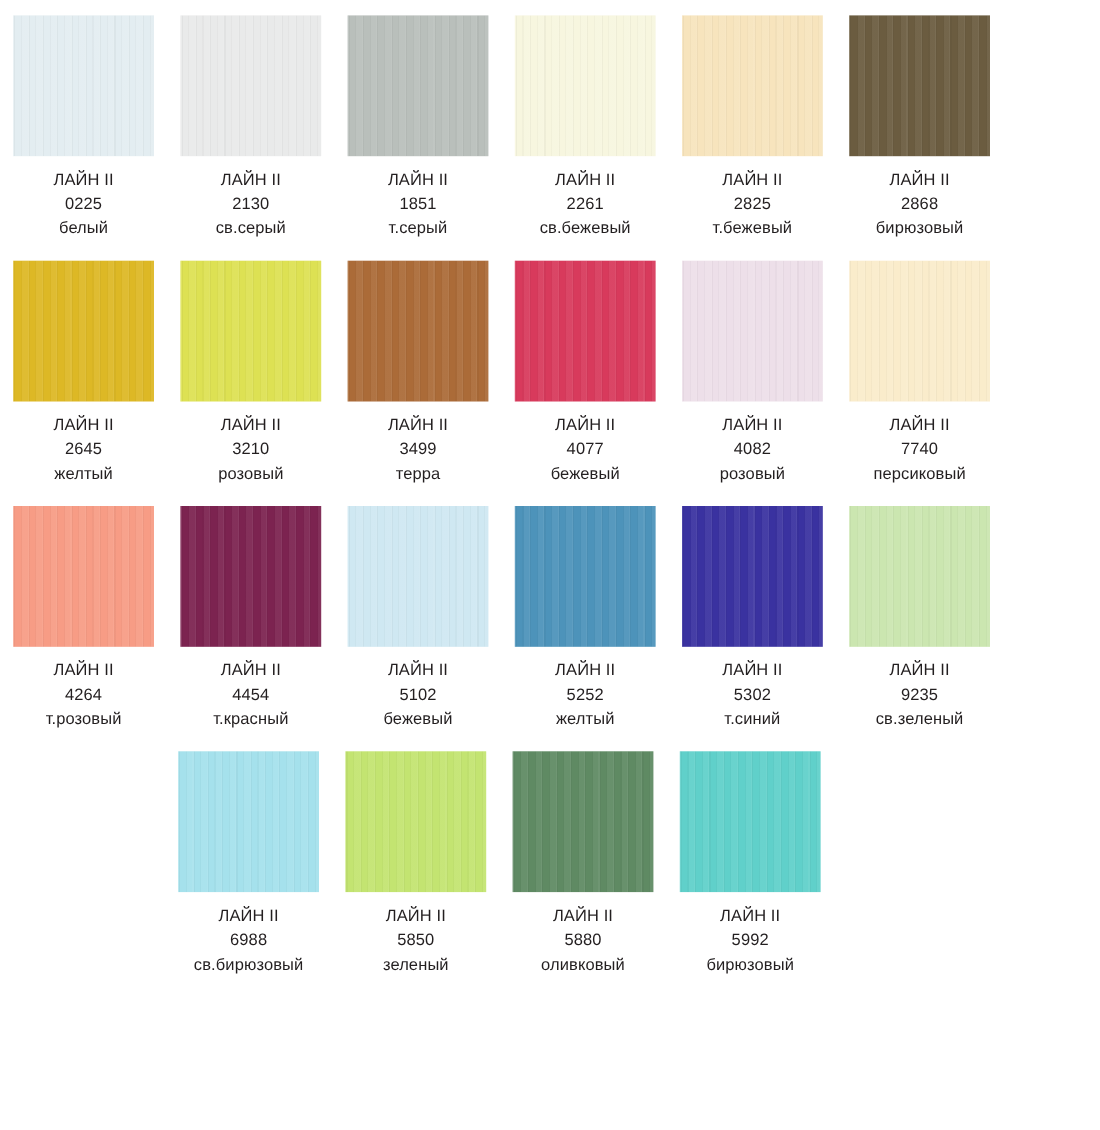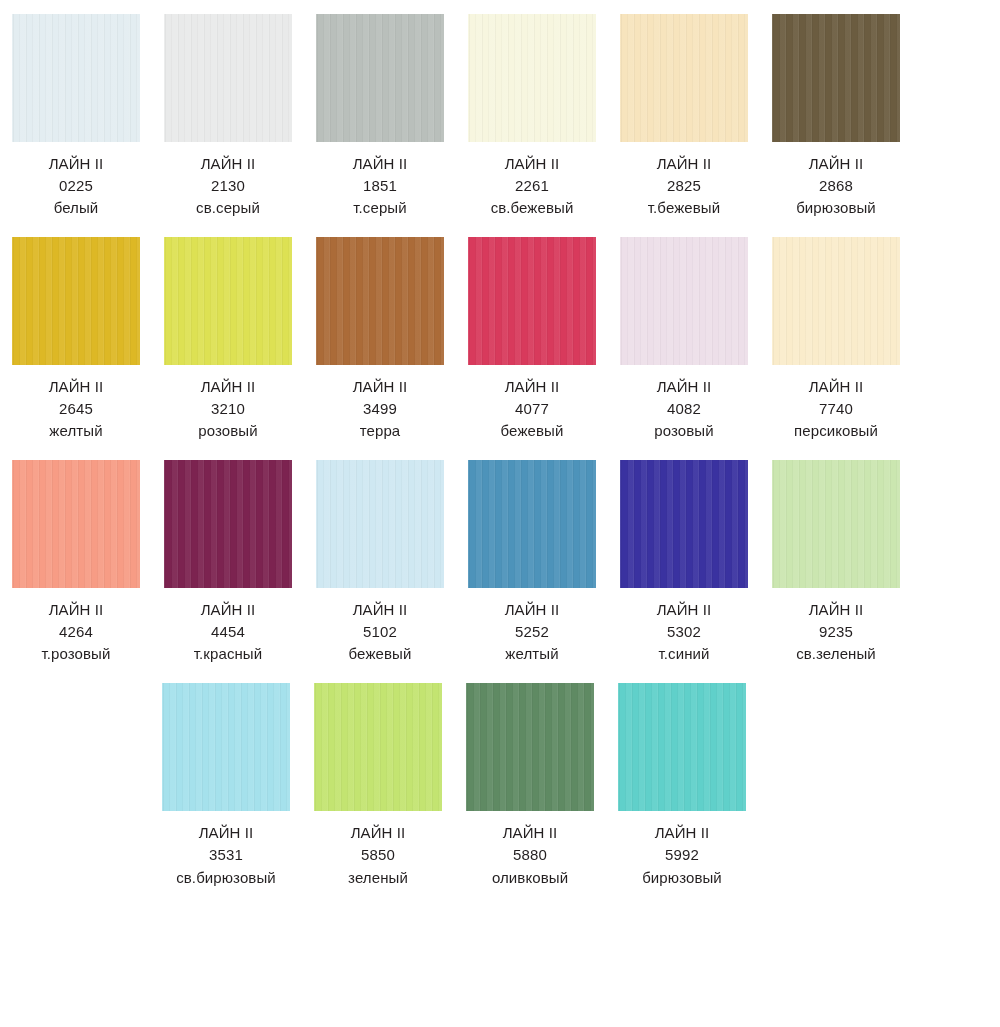--- a/index.html
+++ b/index.html
@@ -226,21 +226,21 @@
           <span class="line">9235</span>
           <span class="line">св.зеленый</span>
         </div>
       </div>
     </div>
     <div class="swatch-row row-last">
       <div class="swatch-cell">
         <div class="swatch-chip" style="background-color: rgb(165, 225, 236);"></div>
         <div class="swatch-label">
           <span class="line">ЛАЙН II</span>
-          <span class="line">3531</span>
+          <span class="line">6988</span>
           <span class="line">св.бирюзовый</span>
         </div>
       </div>
       <div class="swatch-cell">
         <div class="swatch-chip" style="background-color: rgb(195, 228, 113);"></div>
         <div class="swatch-label">
           <span class="line">ЛАЙН II</span>
           <span class="line">5850</span>
           <span class="line">зеленый</span>
         </div>

